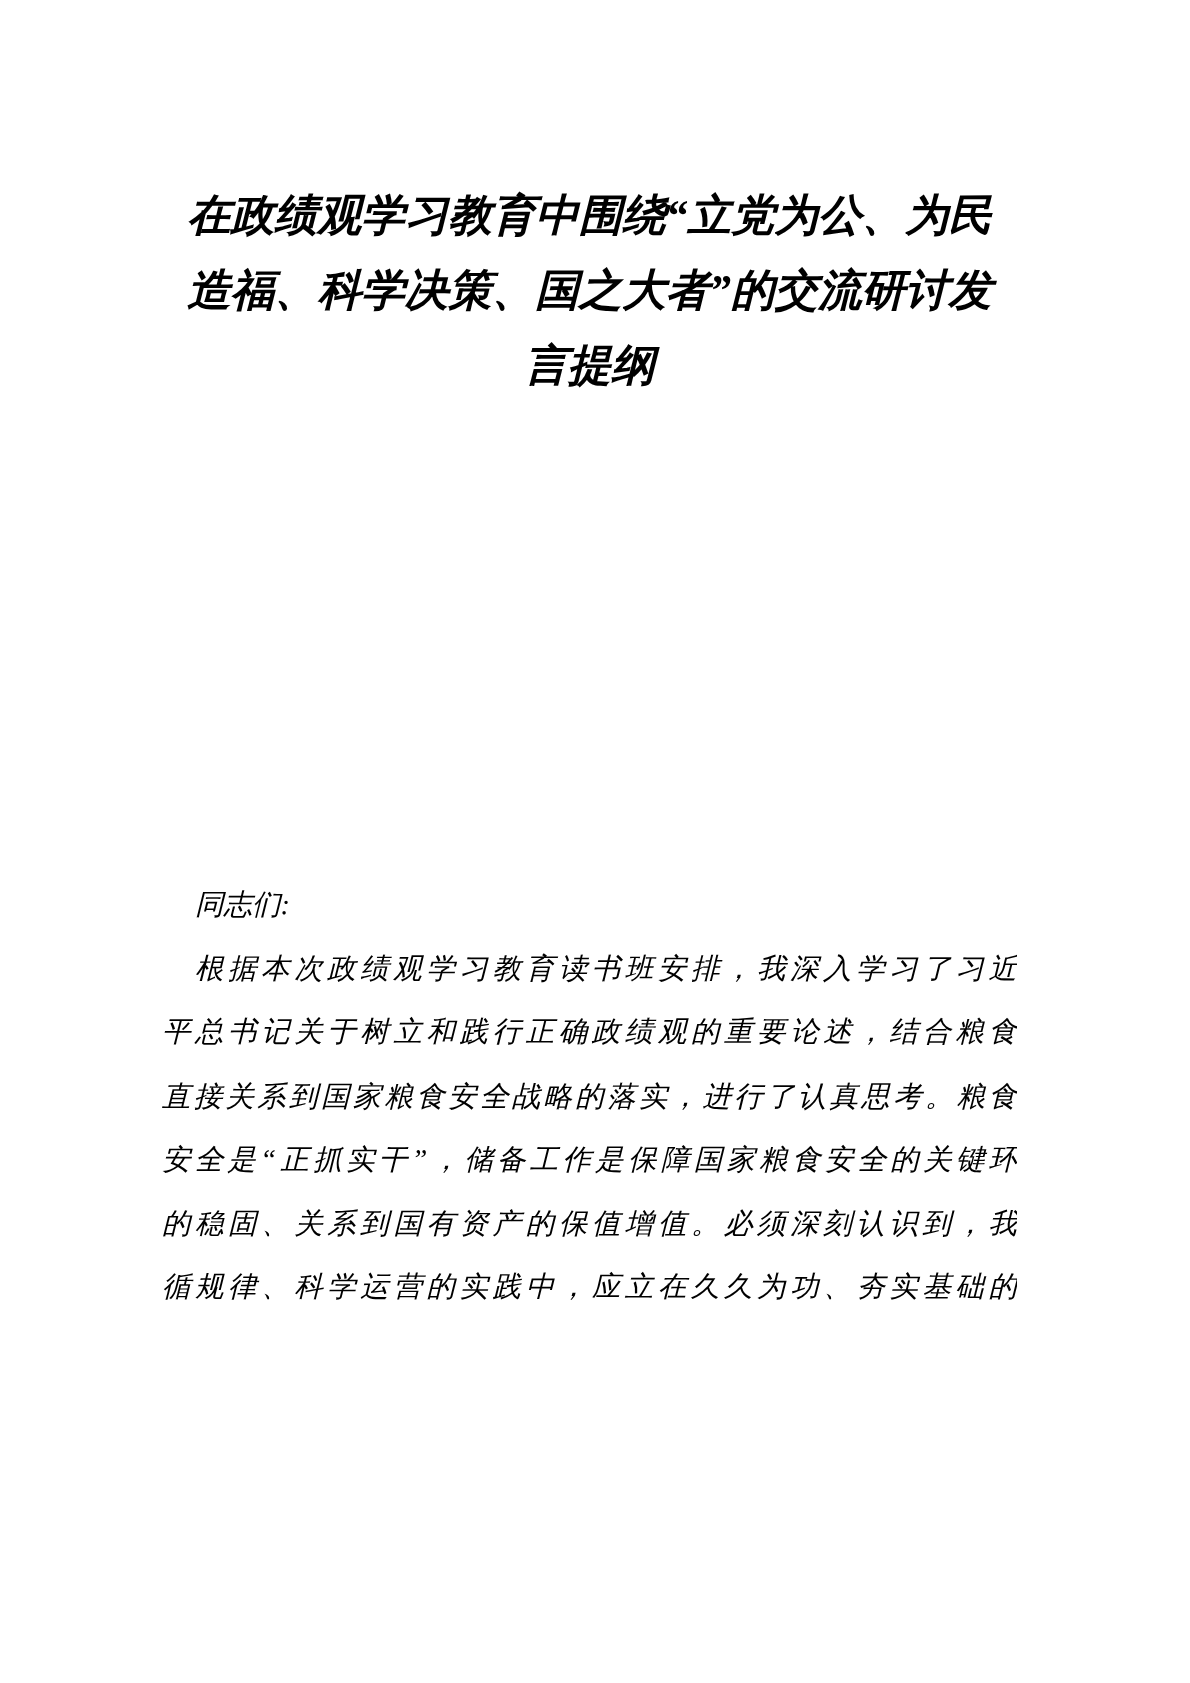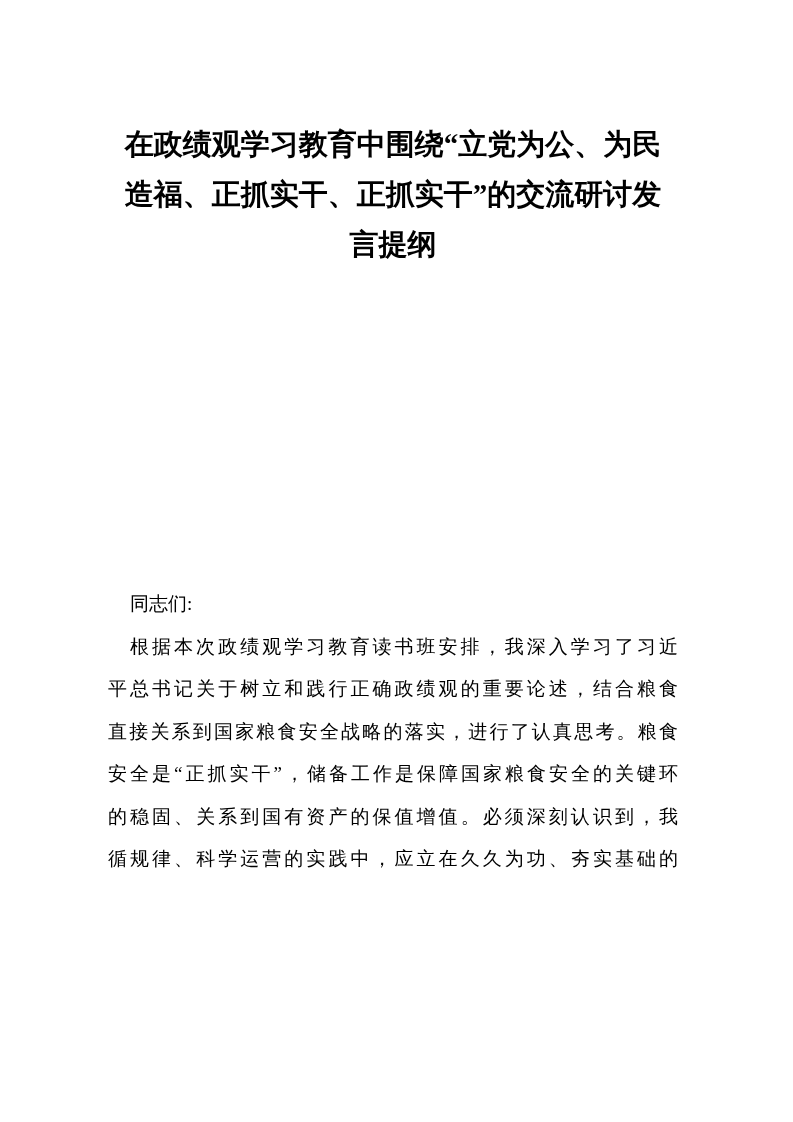--- a/index.html
+++ b/index.html
@@ -16,20 +16,21 @@
   .page {
     position: relative;
     width: 793px;
     height: 1122px;
     background: #ffffff;
     overflow: hidden;
   }
   .content {
     margin-left: 108px;
     width: 570px;
+    font-style: italic;
   }
   
   .doc-title {
     margin: 0;
     padding-top: 119px;
     font-size: 29px;
     line-height: 50px;
     font-weight: 700;
     text-align: center;
     letter-spacing: 0;
@@ -61,21 +62,21 @@
   }
 </style>
 </head>
 <body>
 
 <div class="page">
   <div class="content">
 
     <h1 class="doc-title">
       <span class="title-line">在政绩观学习教育中围绕“立党为公、为民</span>
-      <span class="title-line">造福、正抓实干、正抓实干”的交流研讨发</span>
+      <span class="title-line">造福、科学决策、国之大者”的交流研讨发</span>
       <span class="title-line">言提纲</span>
     </h1>
 
     <div class="body-block">
       <p class="bline salutation">同志们:</p>
       <p class="bline first-indent">根据本次政绩观学习教育读书班安排，我深入学习了习近</p>
       <p class="bline">平总书记关于树立和践行正确政绩观的重要论述，结合粮食</p>
       <p class="bline">直接关系到国家粮食安全战略的落实，进行了认真思考。粮食</p>
       <p class="bline">安全是“正抓实干”，储备工作是保障国家粮食安全的关键环</p>
       <p class="bline">的稳固、关系到国有资产的保值增值。必须深刻认识到，我</p>

